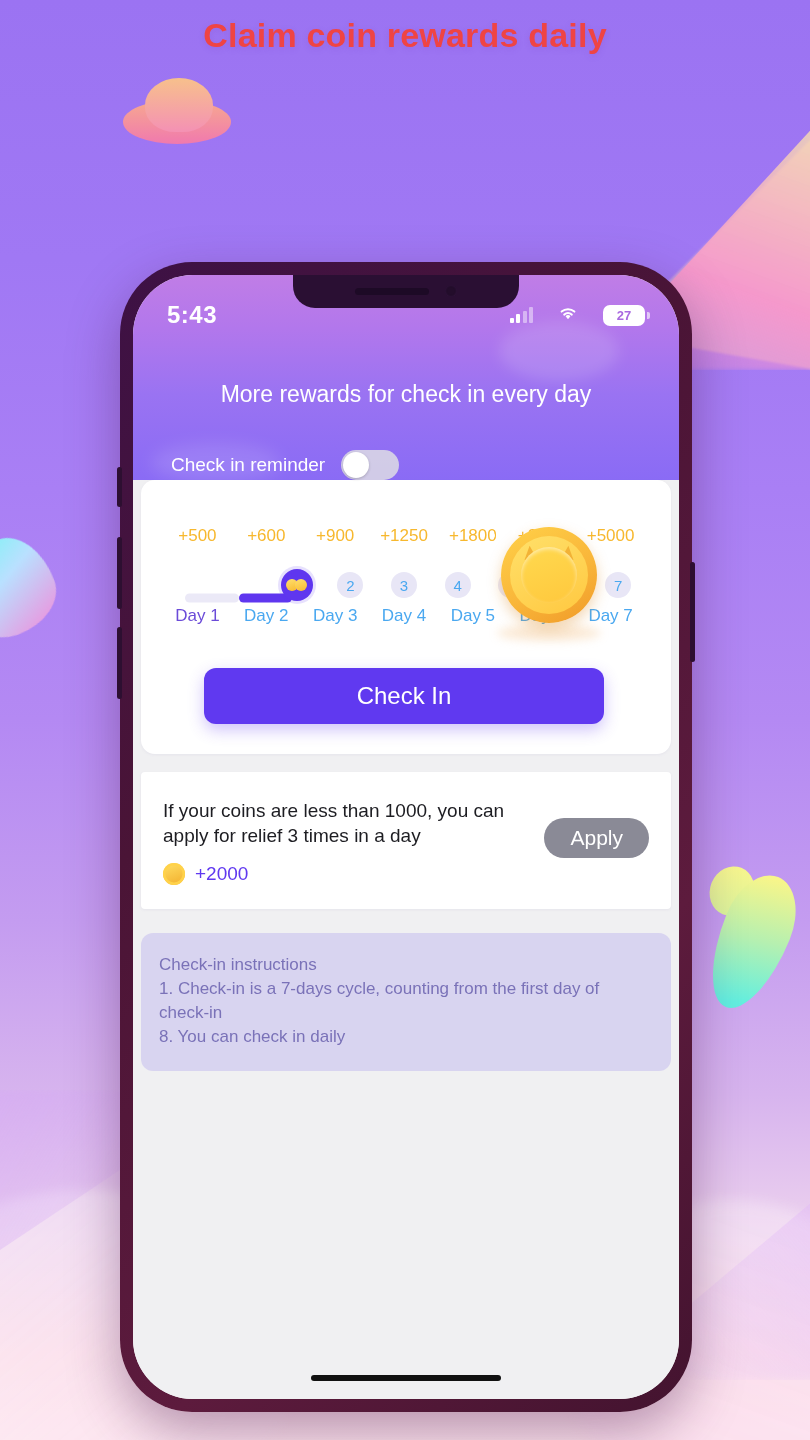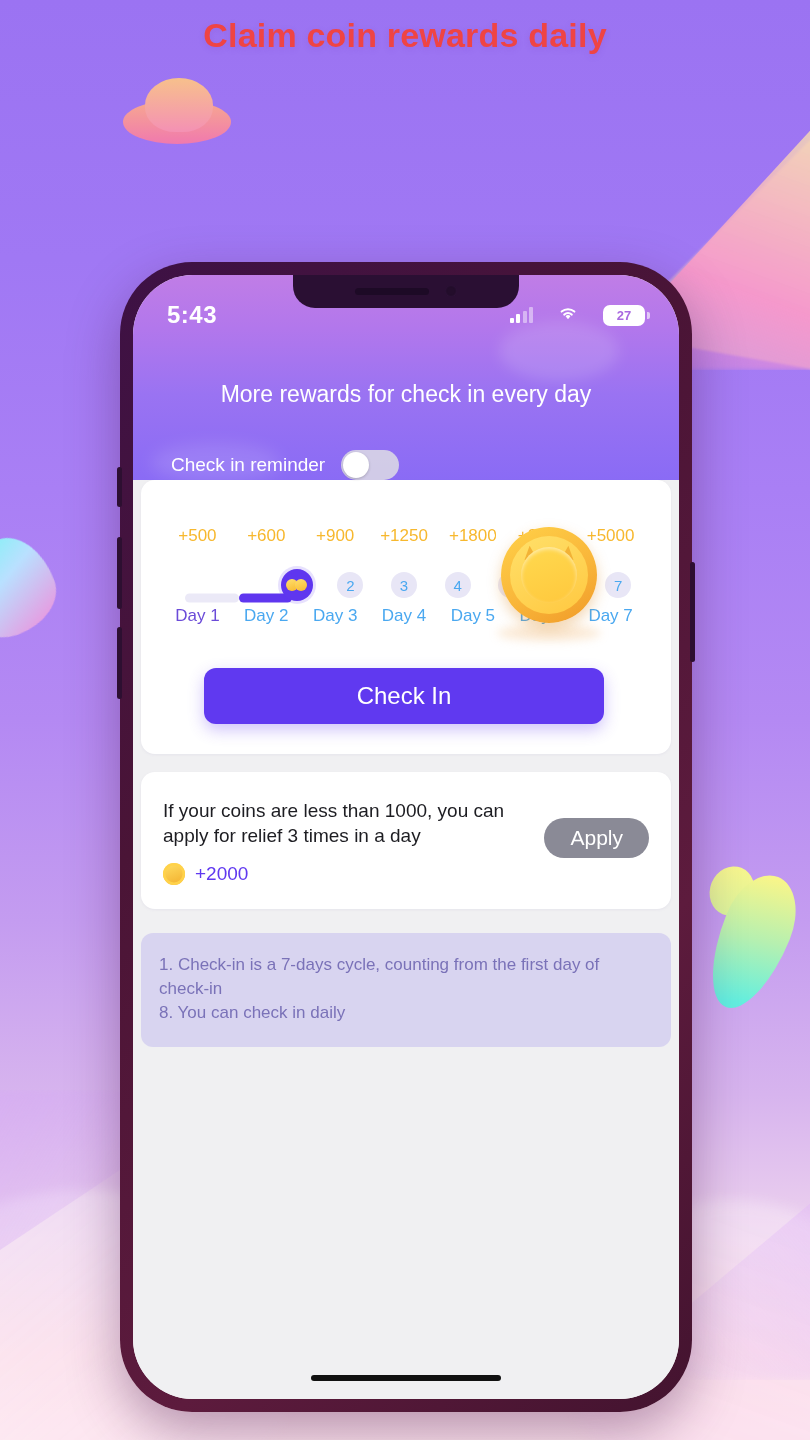--- a/index.html
+++ b/index.html
@@ -252,21 +252,21 @@
   .s2 { right:131px; top:230px; width:7px; height:7px; background:#fff;
         border-radius:50%; transform:scale(.8); opacity:.92; }
   .s3 { right:184px; top:258px; width:5px; height:5px; background:#fff;
         border-radius:50%; opacity:.85; }
   .s4 { right:68px; top:266px; width:4px; height:4px; background:#fff;
         border-radius:50%; opacity:.75; }
 
   
   .screen-body { flex:1; background:#f0f0f2; position:relative; }
   .card {
-    background:#fff; margin:0 8px; border-radius:14px;
+    background:#fff; margin:0 8px; border-radius:4px;
     box-shadow:0 1px 3px rgba(120,100,160,.08);
   }
   .card-checkin { border-radius:14px 14px 14px 14px; padding:46px 4px 30px 0; }
 
   .rewards-row, .dots-row, .days-row {
     display:flex; padding:0 22px;
   }
   .rewards-row > div, .days-row > div { flex:1; text-align:center; }
   .reward-amt { color:#f7b82e; font-size:17px; font-weight:500; }
 
@@ -497,20 +497,21 @@
             <div class="relief-text">If your coins are less than 1000, you can apply for relief 3 times in a day</div>
             <div class="relief-coin-row">
               <span class="mini-gold"></span>
               <span class="relief-amount">+2000</span>
             </div>
           </div>
           <button class="apply-btn">Apply</button>
         </div>
 
         <div class="instructions">
+          <div>Check-in instructions</div>
           <div>1. Check-in is a 7-days cycle, counting from the first day of check-in</div>
           <div>8. You can check in daily</div>
         </div>
 
         <div class="home-indicator"></div>
       </div>
 
     </div>
   </div>
 </div>

